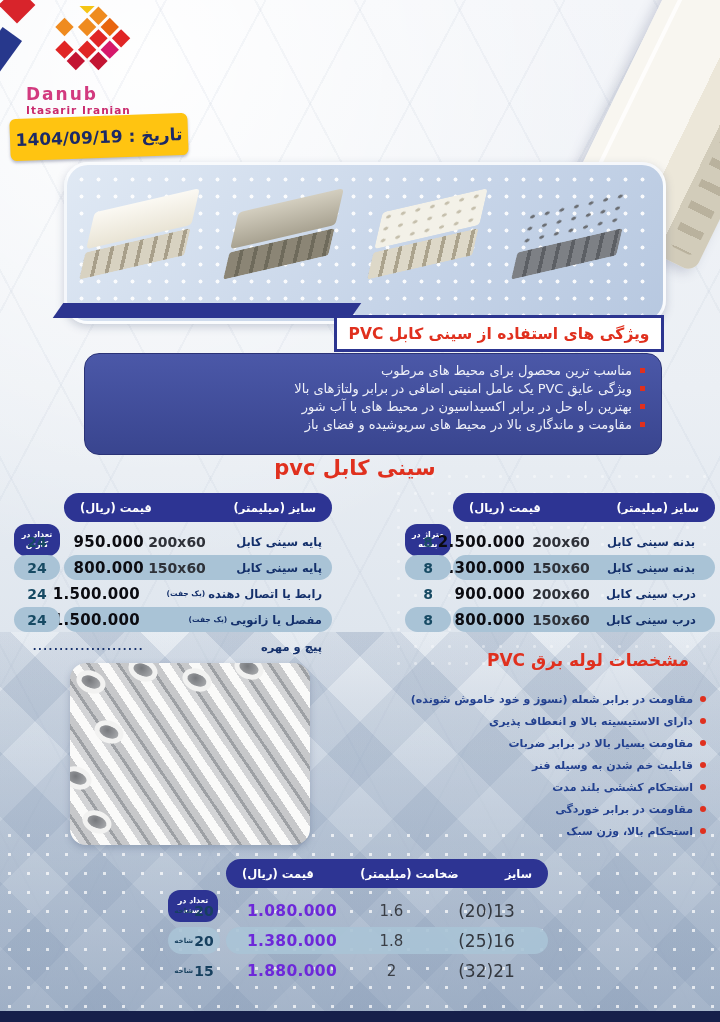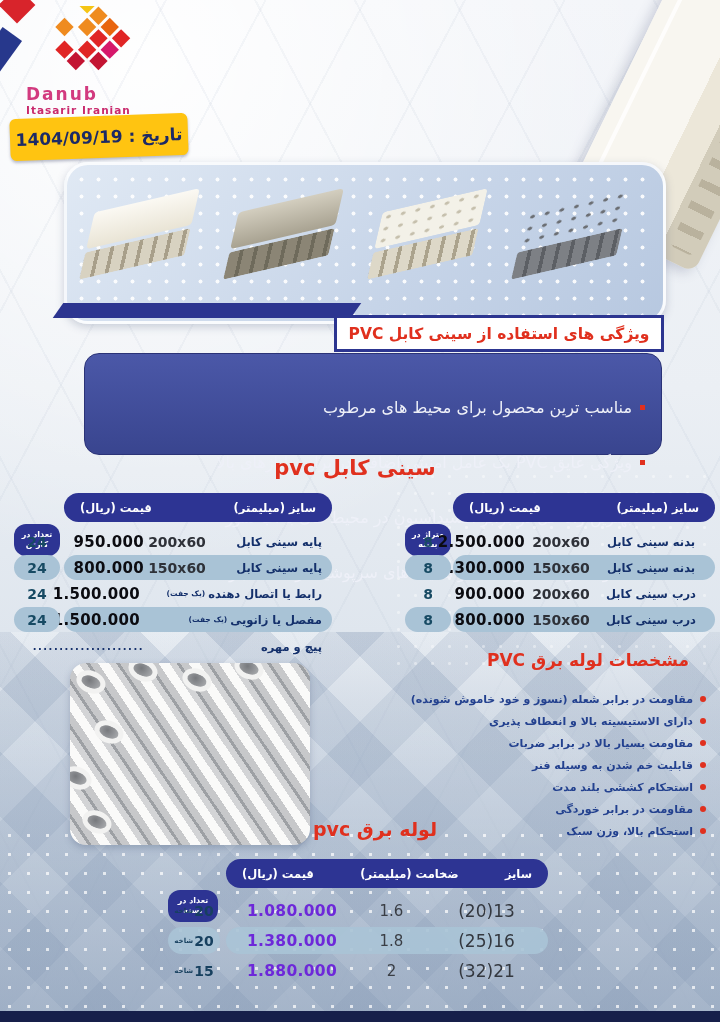--- a/index.html
+++ b/index.html
@@ -58,21 +58,21 @@
   .t3 .base{background:#ddd8c8;background-image:repeating-linear-gradient(90deg, transparent 0 11px, #aba38d 11px 15px);}
   .t4 .lid{background:linear-gradient(180deg,#b4b6ba,#92959a);background-image:radial-gradient(#6c6f74 2px, transparent 2.6px);background-size:15px 11px;}
   .t4 .base{background:#7d8085;background-image:repeating-linear-gradient(90deg, transparent 0 11px, #5c5f64 11px 15px);}
   
   .feat-header{position:absolute;left:334px;top:315px;width:330px;height:37px;background:#fff;
     border:3px solid #2c3590;box-sizing:border-box;display:flex;align-items:center;justify-content:center;
     font-size:15.5px;font-weight:bold;color:#e0301e;}
   .feat-box{position:absolute;left:84px;top:353px;width:578px;height:102px;border-radius:15px;
     background:linear-gradient(180deg,#4b58a8 0%,#39458f 100%);border:1px solid #2b3377;
     box-sizing:border-box;padding:8px 16px 4px;}
-  .fline{display:flex;align-items:center;direction:rtl;height:17.8px;color:#eef0f8;font-size:16px;margin-top:37px;}
+  .fline{display:flex;align-items:center;direction:rtl;height:17.8px;color:#eef0f8;font-size:13px;}
   .fline .fbullet{width:5px;height:5px;background:#e0301e;margin-inline-end:8px;flex:0 0 auto;}
   
   .sec-title{position:absolute;text-align:center;font-weight:bold;color:#e0301e;}
   .tray-title{left:240px;top:456px;width:230px;font-size:21px;}
   .pipe-title{left:468px;top:650px;width:240px;font-size:17px;}
   .pipetab-title{left:290px;top:818px;width:170px;font-size:19px;}
   
   .pill-header{position:absolute;height:29px;background:#2d3493;border-radius:15px;color:#fff;
     display:flex;align-items:center;direction:rtl;justify-content:space-between;
     padding:0 16px;box-sizing:border-box;font-size:11.5px;font-weight:bold;}
@@ -312,21 +312,20 @@
   <div class="pipes">
     <div class="ring" style="left:6px;top:8px;"></div>
     <div class="ring" style="left:58px;top:-4px;"></div>
     <div class="ring" style="left:112px;top:6px;"></div>
     <div class="ring" style="left:164px;top:-6px;"></div>
     <div class="ring" style="left:24px;top:58px;"></div>
     <div class="ring" style="left:-8px;top:104px;"></div>
     <div class="ring" style="left:12px;top:148px;"></div>
   </div>
 
-  <div class="sec-title pipetab-title" dir="rtl">لوله برق pvc</div>
   <div class="qty-header" style="left:168px;top:859px;width:50px;">تعداد در بسته</div>
   <div class="pill-header" style="left:226px;top:859px;width:322px;">
     <span>سایز</span>
     <span>ضخامت (میلیمتر)</span>
     <span>قیمت (ریال)</span>
   </div>
   <div class="brow" style="left:226px;top:897px;width:322px;">
     <span class="b-size">13(20)</span>
     <span class="b-thick">1.6</span>
     <span class="b-price">1.080.000</span>

